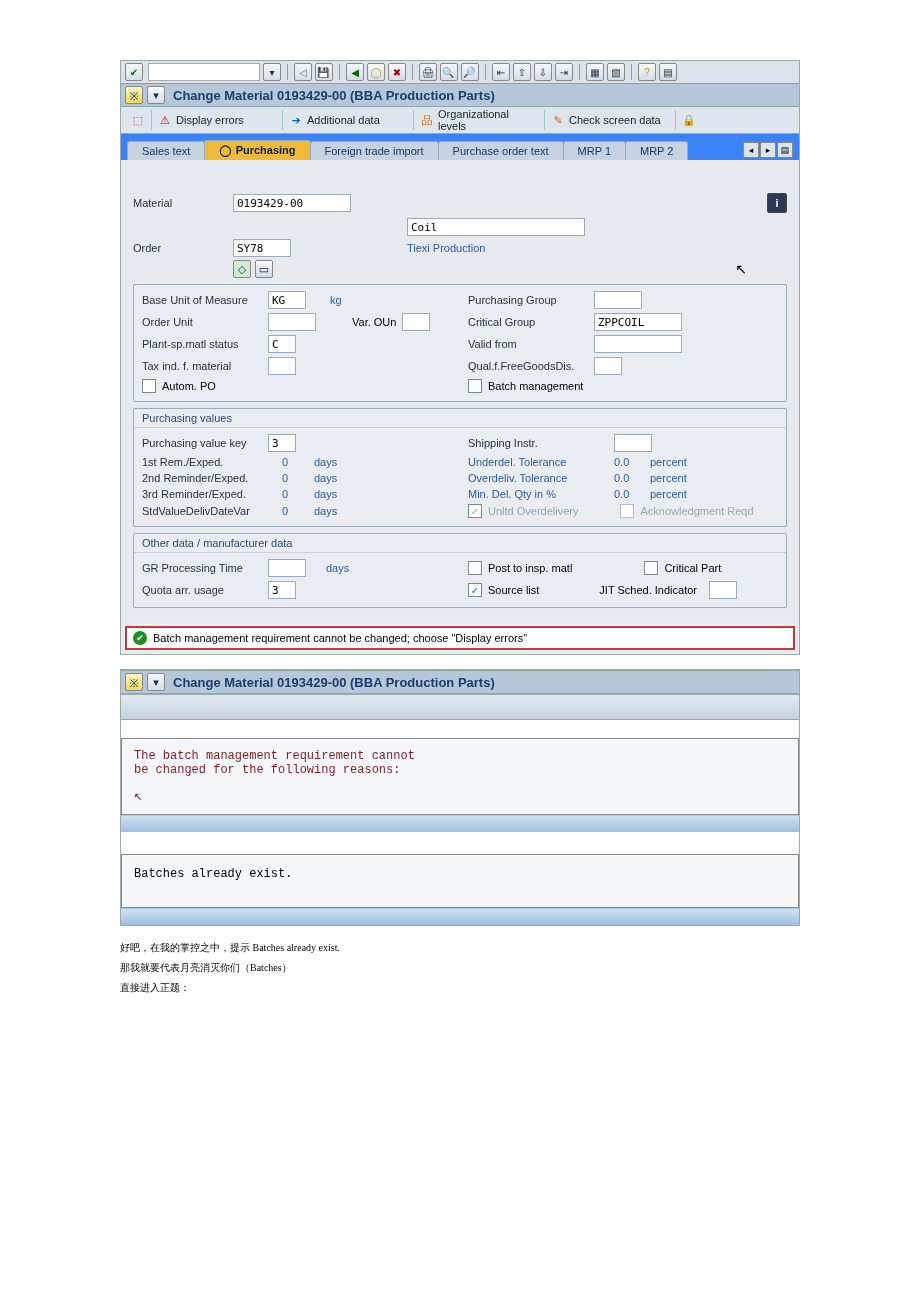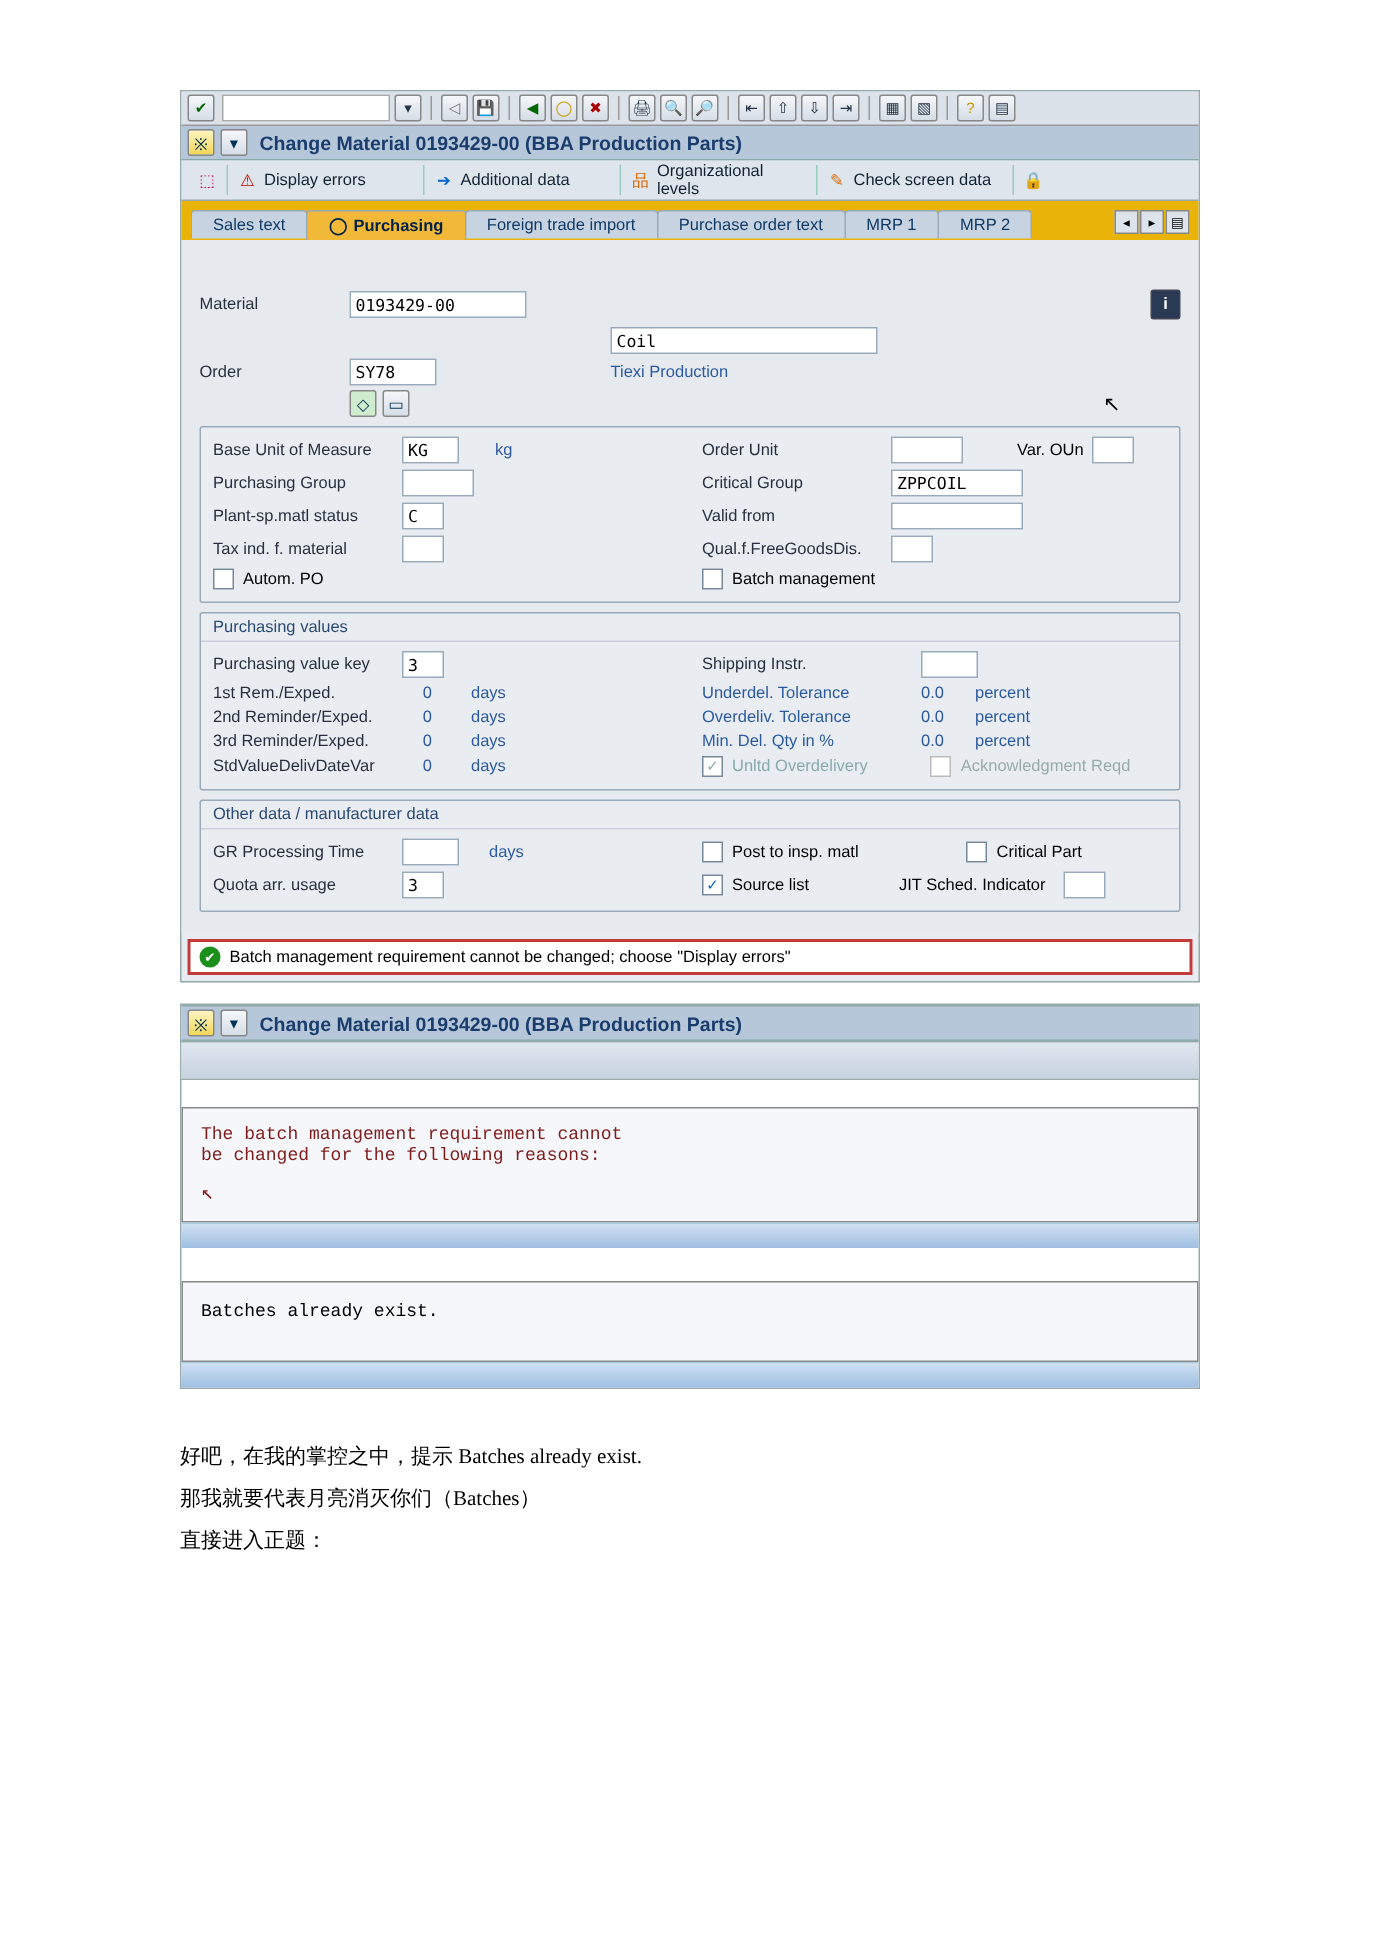--- a/index.html
+++ b/index.html
@@ -17,21 +17,21 @@
   .small-ico{width:16px;height:16px;display:flex;align-items:center;justify-content:center;font-size:11px;border:1px solid #888;background:linear-gradient(#f5f7fa,#d5dde6);border-radius:2px;color:#035;cursor:pointer}
   .small-ico.y{background:linear-gradient(#fff5c2,#f2d65a)}
   .btnrow{display:flex;align-items:center;background:#dfe5ec;border-bottom:1px solid #9aa;padding:3px 4px;gap:0}
   .btnseg{display:flex;align-items:center;gap:4px;padding:0 6px;border-right:1px solid #9cb;height:20px}
   .btnseg .ic{width:14px;height:14px;display:flex;align-items:center;justify-content:center}
   .btnseg .ic.red{color:#c00}
   .btnseg .ic.blue{color:#06c}
   .btnseg .ic.pink{color:#c06}
   .btnseg .ic.orange{color:#d60}
   .btnseg .lbl{color:#123}
-  .tabs{display:flex;align-items:flex-start;padding:6px 6px 0 6px;gap:0;background:#eab308}
+  .tabs{display:flex;align-items:center;padding:6px 6px 0 6px;gap:0;background:#3b82f6}
   .tab{padding:3px 14px;border:1px solid #9ab;border-bottom:none;background:#c7d3e0;color:#103a66;font-size:11px;border-radius:3px 3px 0 0;margin-right:-1px;cursor:pointer}
   .tab.active{background:#f2b837;color:#00224a;font-weight:bold}
   .tab-ctrls{margin-left:auto;display:flex;gap:1px}
   .tab-ctrls .tc{width:14px;height:14px;border:1px solid #888;background:#dce3ea;font-size:9px;display:flex;align-items:center;justify-content:center;cursor:pointer}
   .form{background:#e6eaef;padding:10px 12px 8px 12px}
   .row{display:flex;align-items:center;margin-bottom:3px}
   .lbl{width:100px;color:#283040}
   .inp{border:1px solid #9ab;background:#fff;height:16px;padding:0 3px;font-size:11px;font-family:monospace}
   .group{border:1px solid #9ab;background:#e9edf2;margin:6px 0;border-radius:2px}
   .gh{color:#2b4a73;font-size:11px;padding:3px 8px;border-bottom:1px solid #ccd}
@@ -45,21 +45,21 @@
   .statusbar{display:flex;align-items:center;background:#fff;border:2px solid #c33a3a;padding:3px 6px;margin:4px;gap:6px}
   .status-ico{width:14px;height:14px;border-radius:50%;background:#1a8f1a;color:#fff;display:flex;align-items:center;justify-content:center;font-size:9px}
   .info-btn{width:18px;height:18px;border:1px solid #445;background:#2a3a55;color:#fff;display:flex;align-items:center;justify-content:center;font-weight:bold;border-radius:2px;cursor:pointer}
   
   .sap-win2{border:1px solid #9aa;margin-bottom:10px}
   .blankbar{height:24px;background:linear-gradient(#e0e7ef,#c6d2e0);border-top:1px solid #9aa;border-bottom:1px solid #9aa}
   .msgbox{border:1px solid #888;background:#f5f7fa;padding:10px 12px;font-family:"Courier New",monospace;font-size:12px;color:#7f1d1d;margin-top:18px}
   .msgbox .cur{font-size:14px}
   .msgbox2{border:1px solid #888;background:#f5f7fa;padding:12px;font-family:"Courier New",monospace;font-size:12px;margin-top:22px}
   .bluebar{height:16px;background:linear-gradient(#cfe0f2,#9fbfe2);border-top:1px solid #acd}
-  .para{font-family:"SimSun","Songti SC",serif;font-size:14px;line-height:2.0;margin-top:32px}
+  .para{font-family:"SimSun","Songti SC",serif;font-size:10px;line-height:2.0;margin-top:12px}
 </style>
 </head>
 <body>
 <div class="page">
 
 <div class="sap-win">
 
   <div class="toolbar">
     <span class="tb-ico green">✔</span>
     <span class="tb-spacer"></span>
@@ -159,29 +159,29 @@
 
     <div class="group">
       <div class="gbody">
         <div class="grid2">
           <div class="field">
                 <span class="fl">Base Unit of Measure</span>
             <input class="inp" style="width: 30px;" value="KG">
             <span class="txt-blue" style="margin-left:18px">kg</span>
               </div>
           <div class="field">
+                <span class="fl">Purchasing Group</span>
+            <input class="inp" style="width: 40px;">
+              </div>
+
+          <div class="field">
                 <span class="fl">Order Unit</span>
             <input class="inp" style="width: 40px;">
             <span style="margin-left:30px">Var. OUn</span>
             <input class="inp" style="width: 20px;">
-              </div>
-
-          <div class="field">
-                <span class="fl">Purchasing Group</span>
-            <input class="inp" style="width: 40px;">
               </div>
           <div class="field">
                 <span class="fl">Critical Group</span>
             <input class="inp" style="width: 80px;" value="ZPPCOIL">
               </div>
 
           <div class="field">
                 <span class="fl">Plant-sp.matl status</span>
             <input class="inp" style="width: 20px;" value="C">
               </div>

